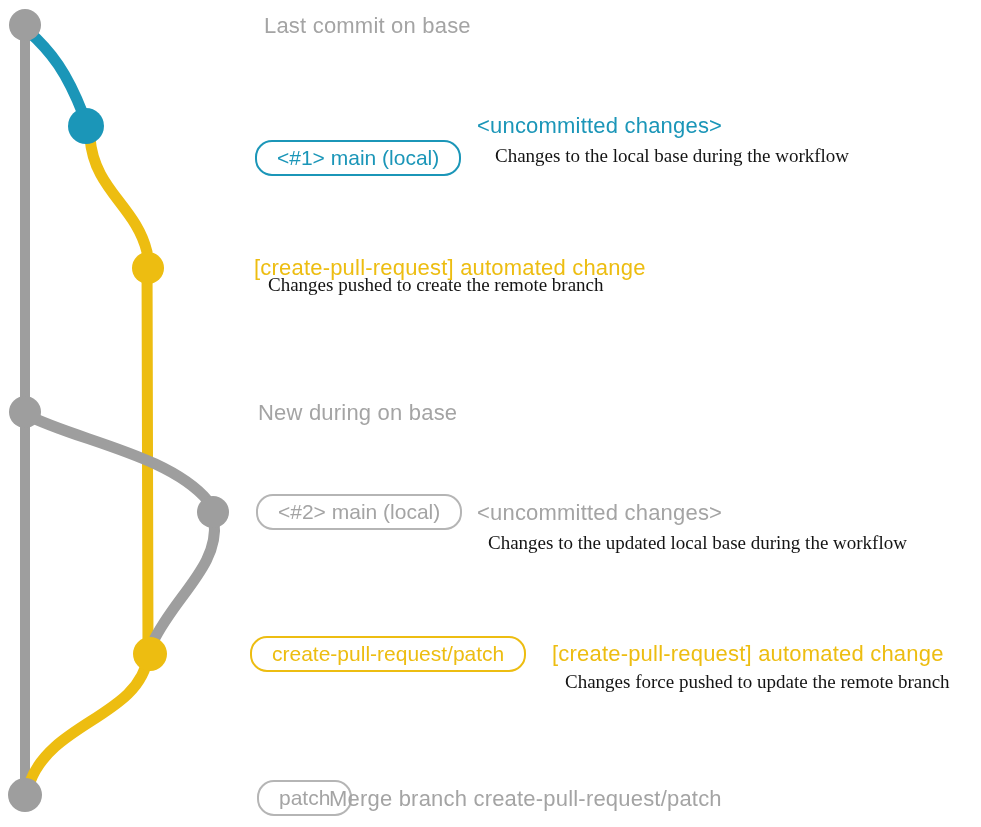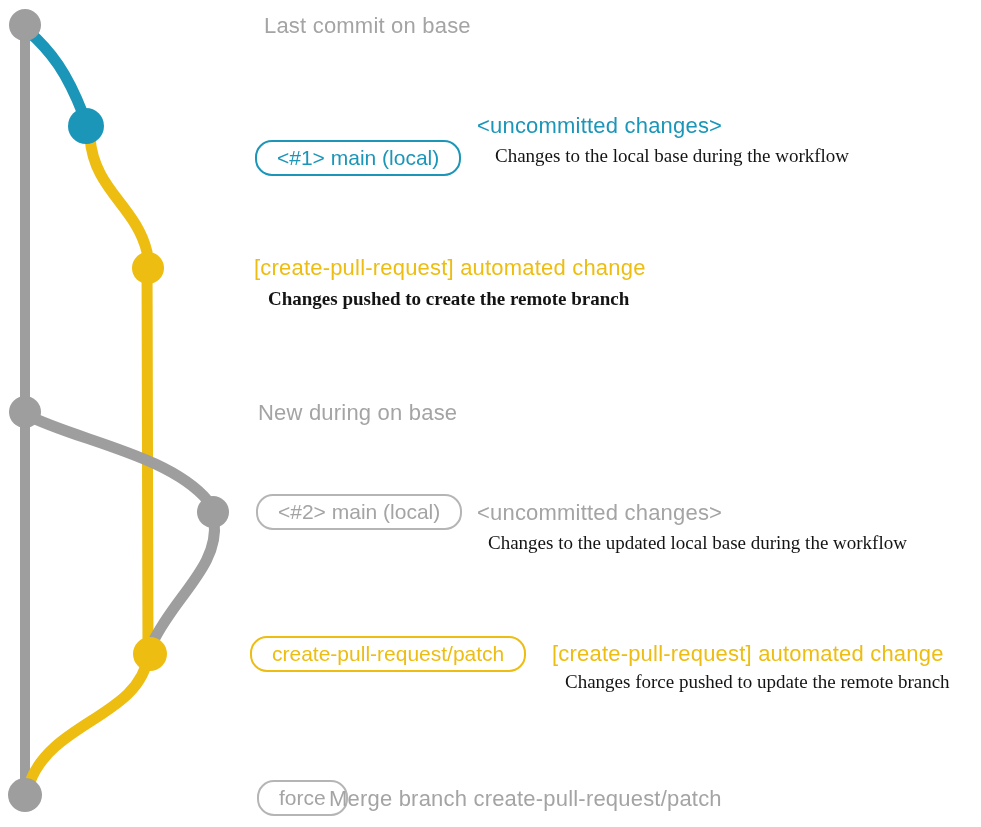--- a/index.html
+++ b/index.html
@@ -83,28 +83,28 @@
     <circle class="fill-yellow" cx="150" cy="654" r="17"></circle>
   </svg>
 
   <div class="t t-gray" style="left:264px; top:14px;text-align:right;">Last commit on base</div>
 
   <div class="pill pill-teal" style="left:255px; top:109px;margin-top:31px;">&lt;#1&gt; main (local)</div>
   <div class="t t-teal" style="left:477px; top:114px;">&lt;uncommitted changes&gt;</div>
   <div class="desc" style="left:495px; top:145px;">Changes to the local base during the workflow</div>
 
   <div class="t t-yellow" style="left:254px; top:256px;">[create-pull-request] automated change</div>
-  <div class="desc" style="left:268px; top:288px;font-weight:bold;">Changes pushed to create the remote branch</div>
+  <div class="desc" style="left:268px; top:274px;">Changes pushed to create the remote branch</div>
 
   <div class="t t-gray" style="left:258px; top:401px;">New during on base</div>
 
   <div class="pill pill-gray" style="left:256px; top:494px;">&lt;#2&gt; main (local)</div>
   <div class="t t-gray" style="left:477px; top:501px;">&lt;uncommitted changes&gt;</div>
   <div class="desc" style="left:488px; top:532px;">Changes to the updated local base during the workflow</div>
 
   <div class="pill pill-yellow" style="left:250px; top:636px;">create-pull-request/patch</div>
   <div class="t t-yellow" style="left:552px; top:642px;">[create-pull-request] automated change</div>
   <div class="desc" style="left:565px; top:671px;text-align:center;">Changes force pushed to update the remote branch</div>
 
-  <div class="pill pill-gray" style="left:257px; top:780px;">force</div>
+  <div class="pill pill-gray" style="left:257px; top:780px;">patch</div>
   <div class="t t-gray" style="left:329px; top:787px;">Merge branch create-pull-request/patch</div>
 
 </div>
 
 </body></html>

